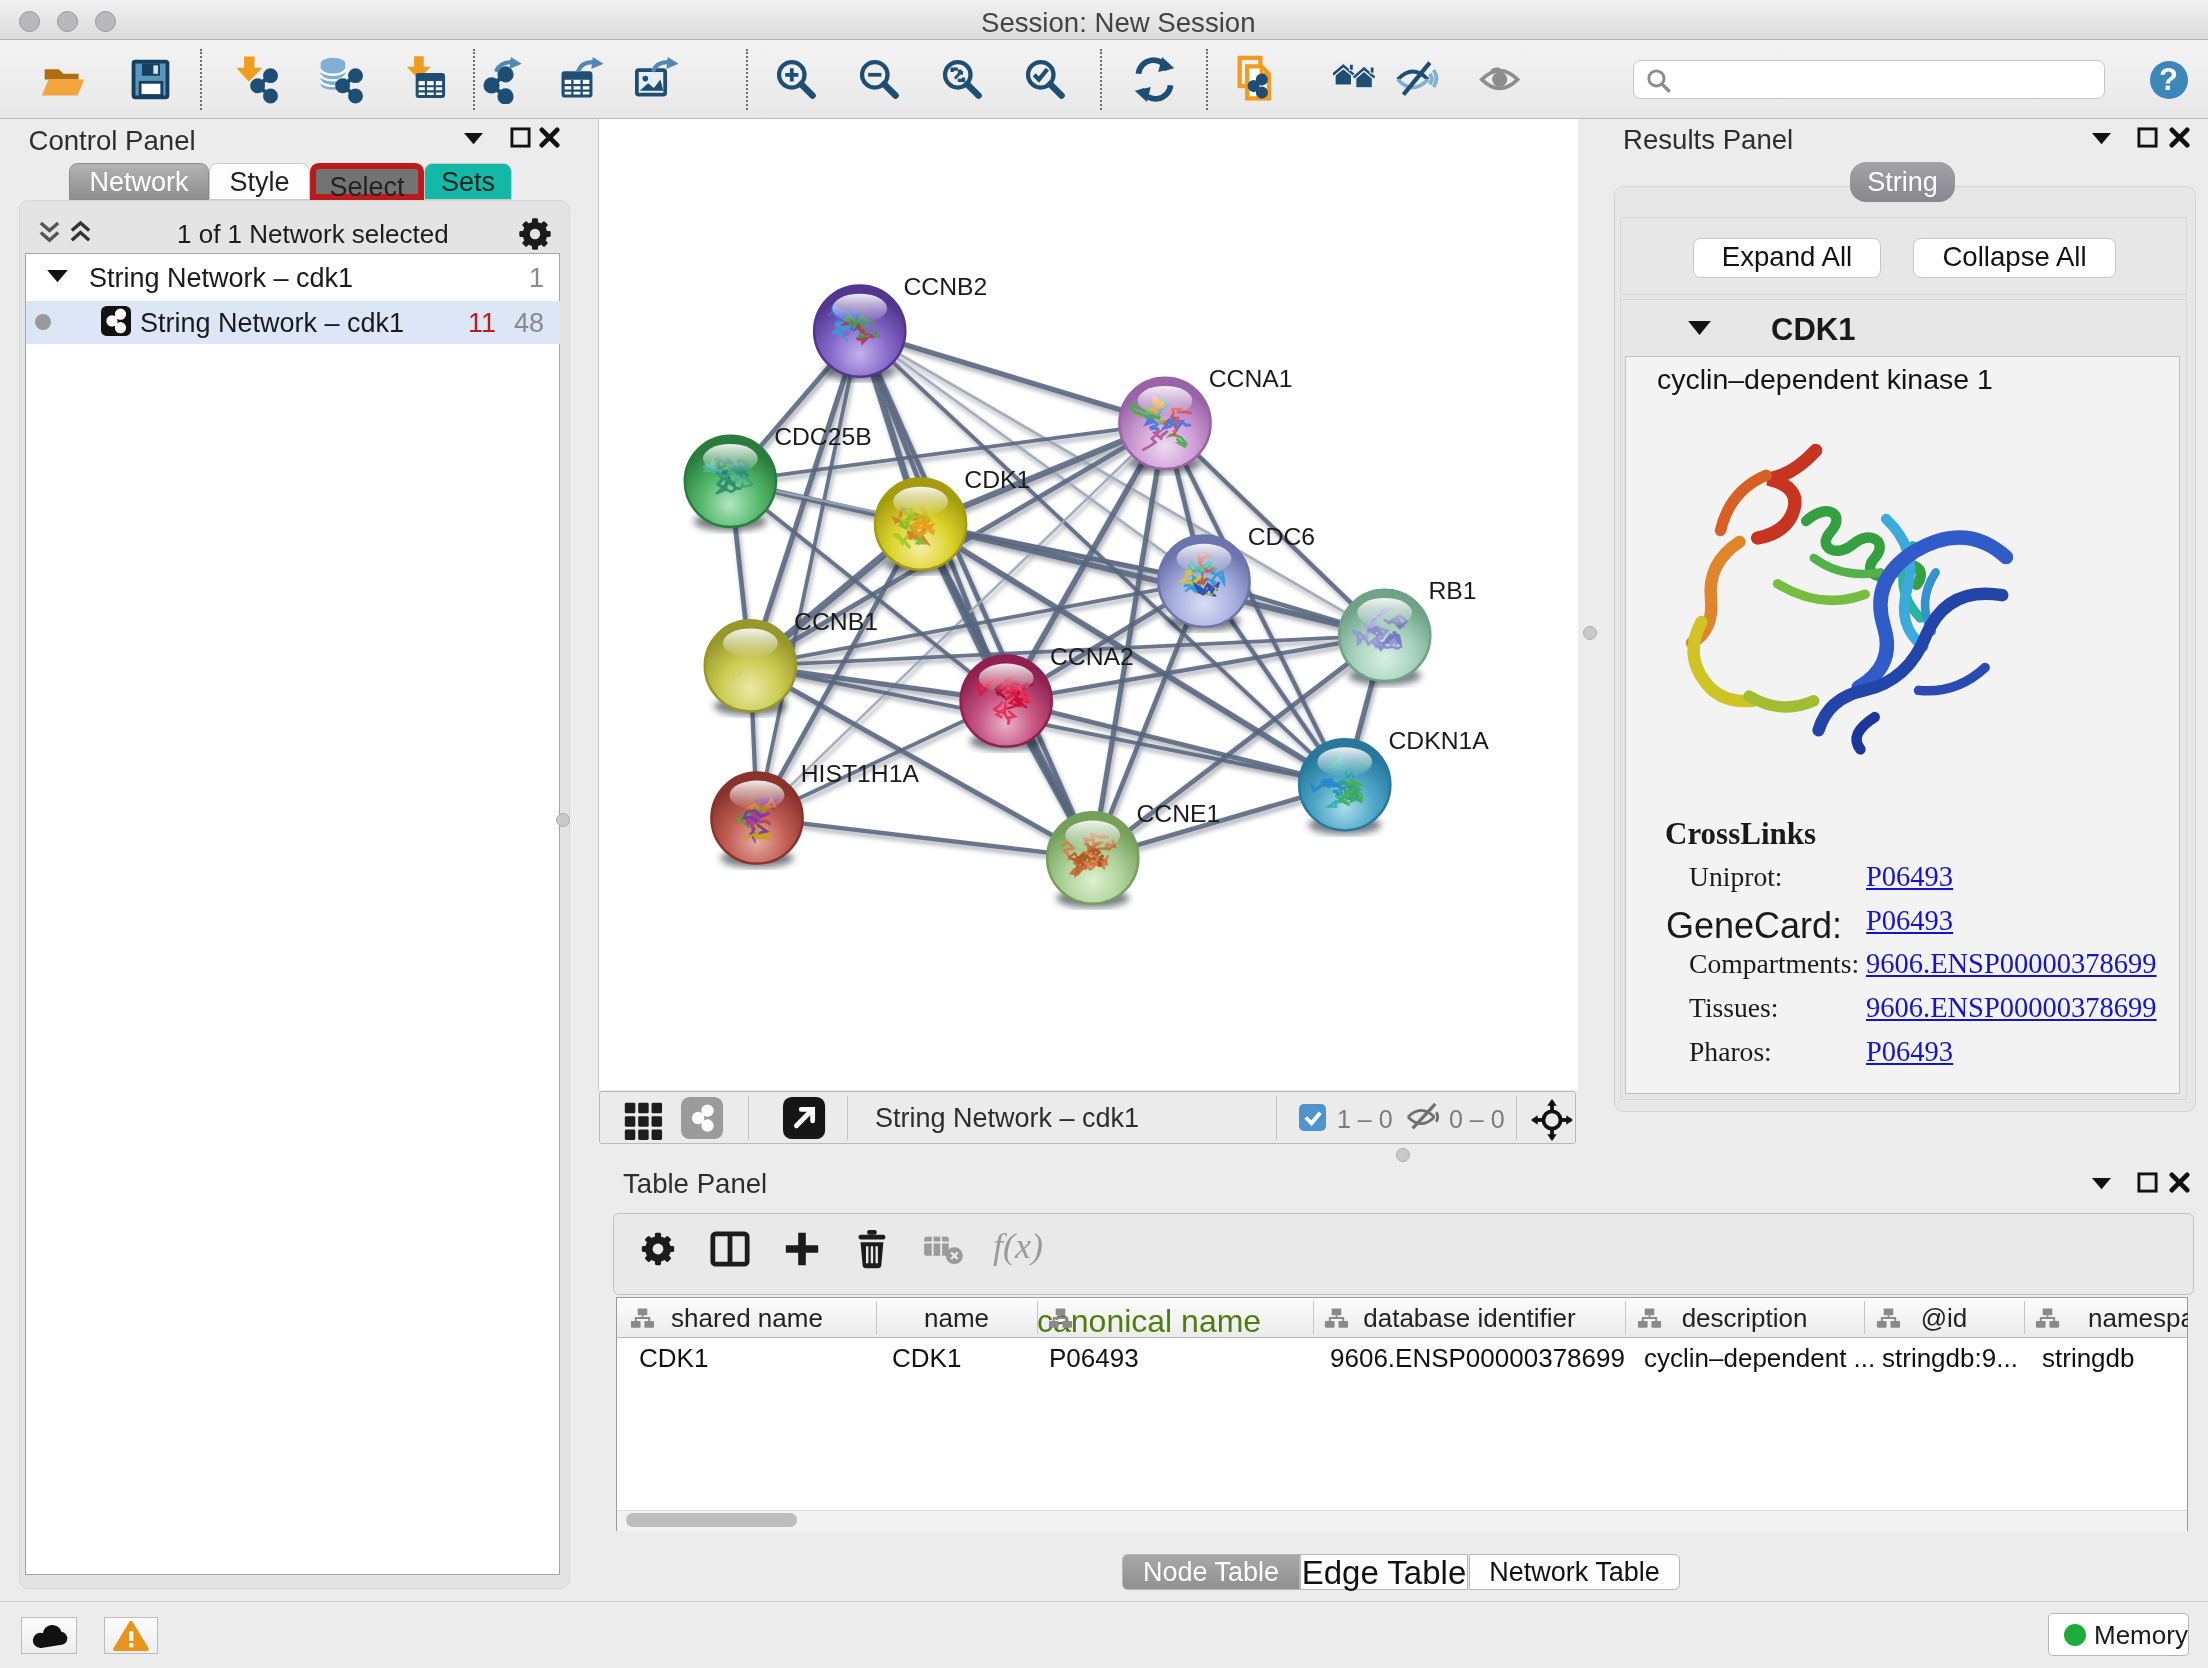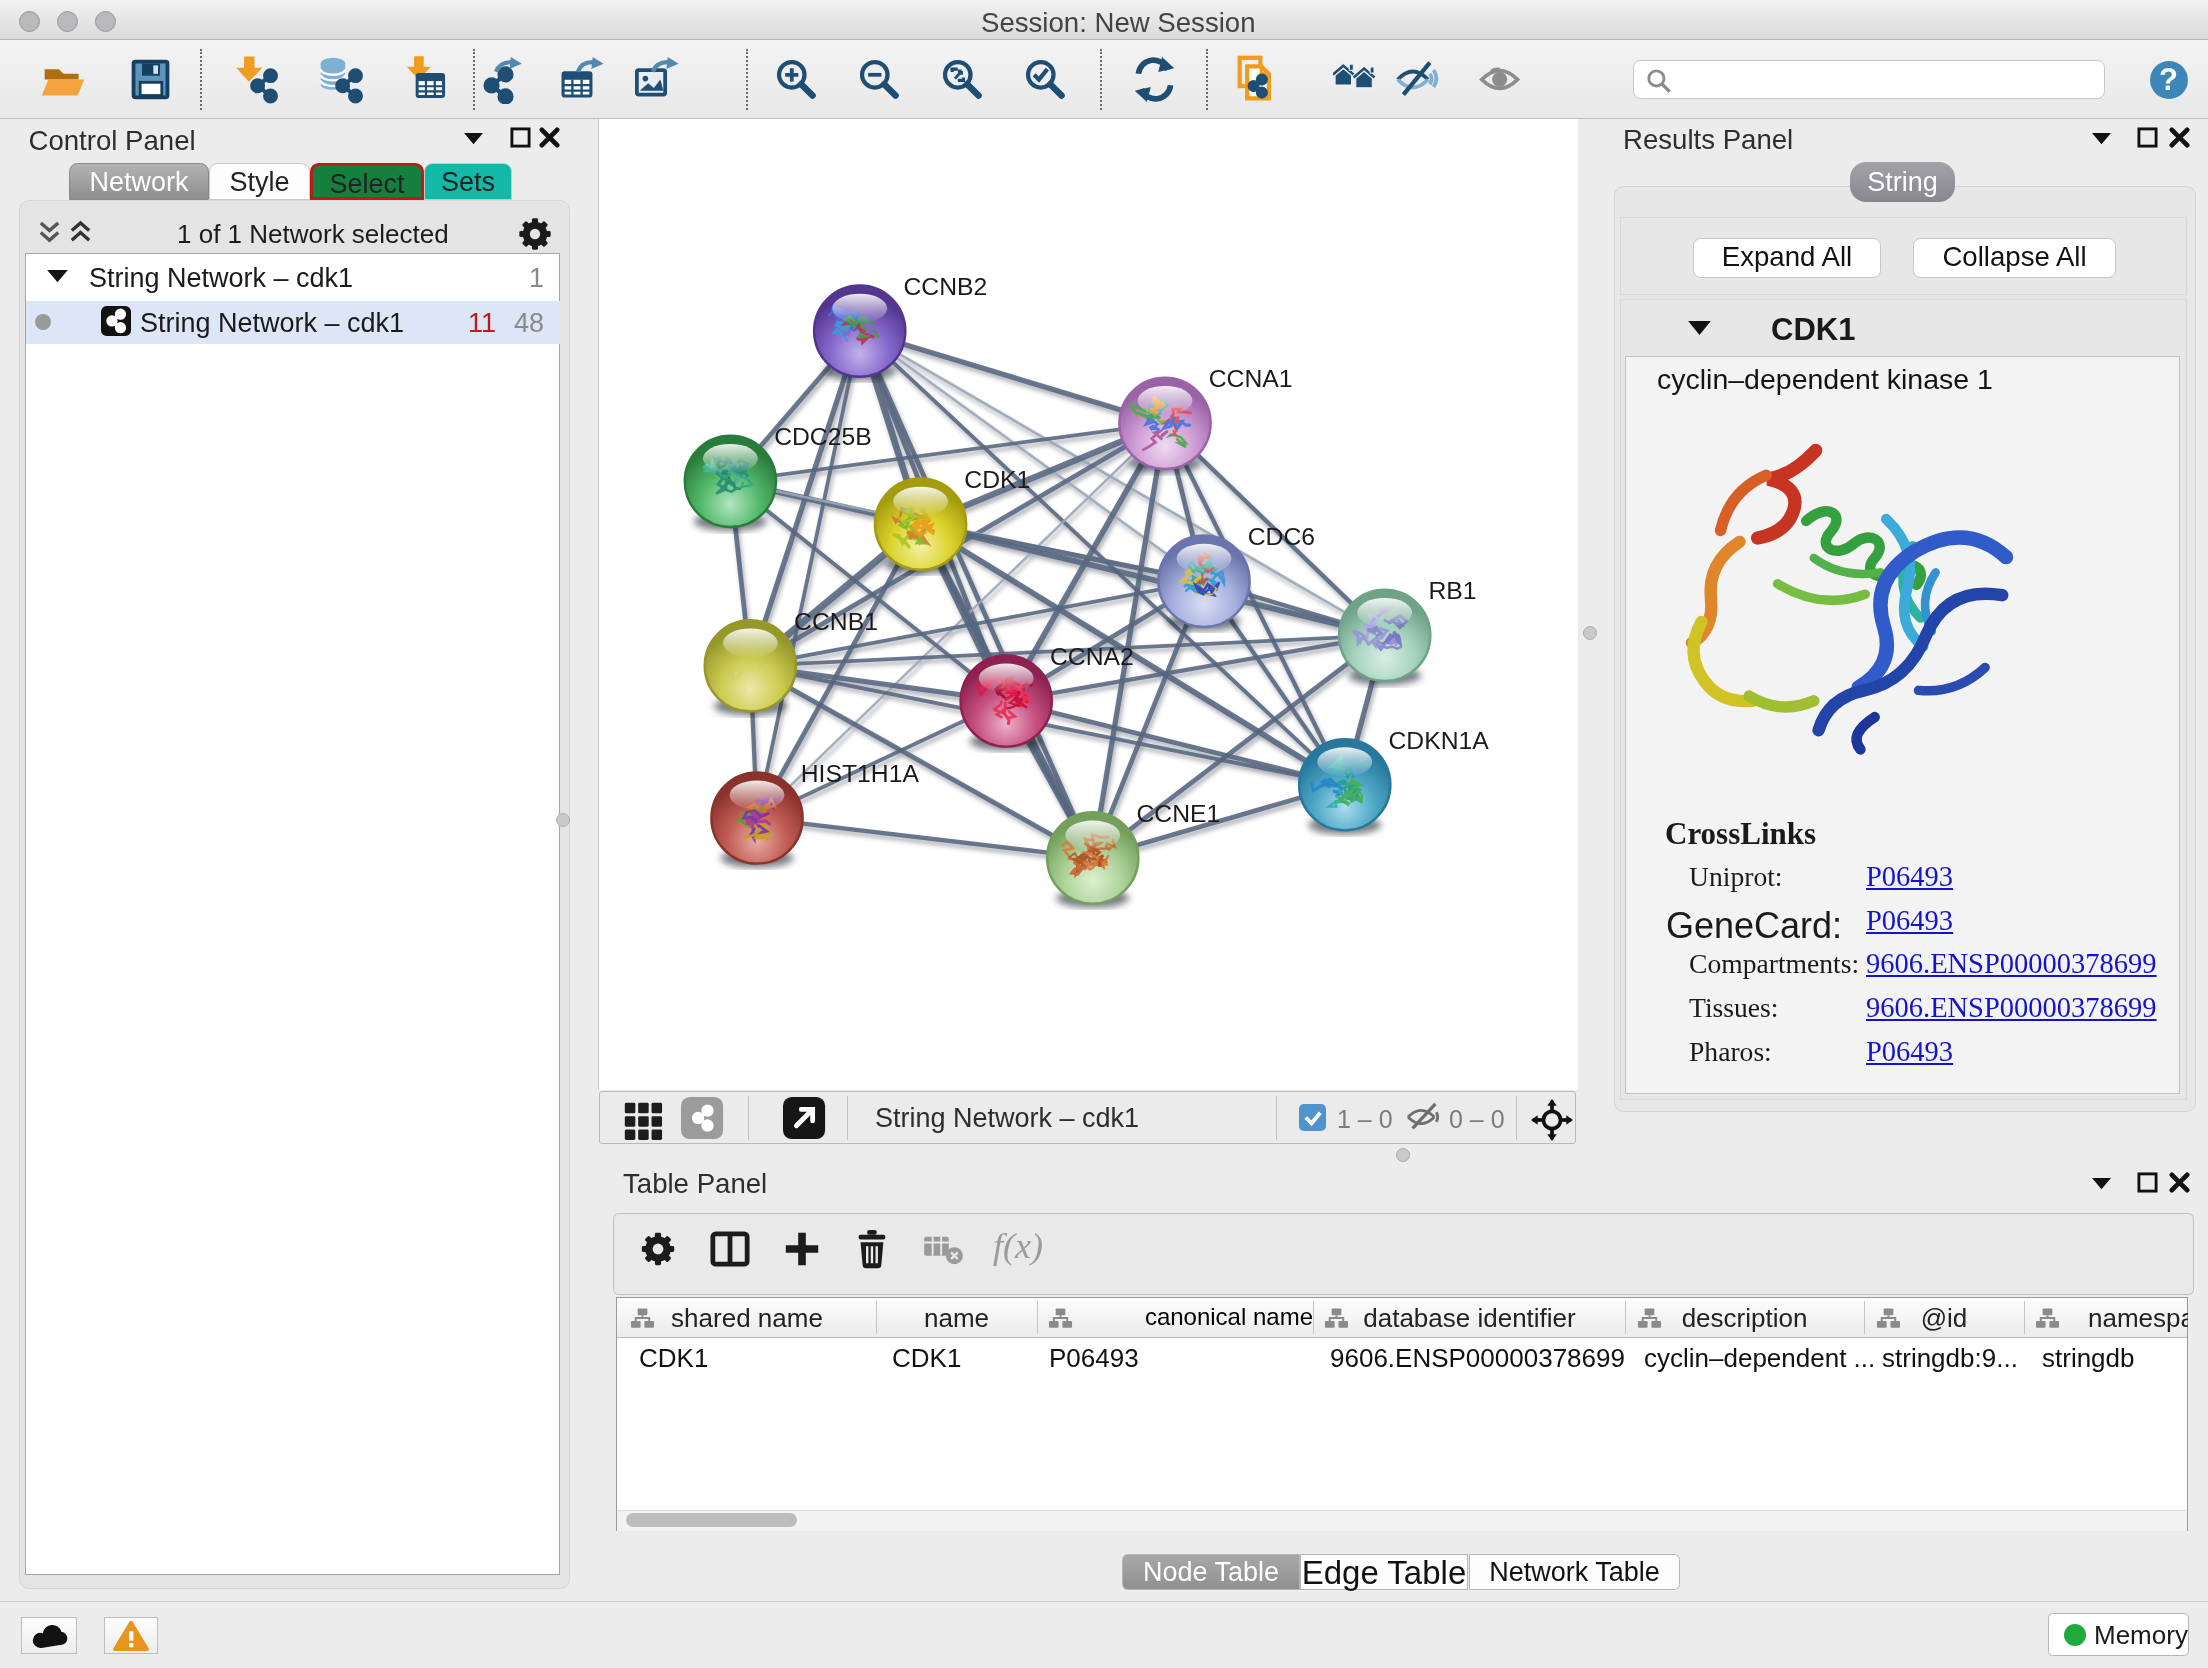--- a/index.html
+++ b/index.html
@@ -183,21 +183,21 @@
     <path d="M1 1 h20 l-10 12 z" fill="#111"></path>
   </svg>
 <svg class="abs" style="left:510px;top:127px" width="21" height="21" viewBox="0 0 22 22">
     <rect x="2" y="2" width="18" height="18" fill="none" stroke="#111" stroke-width="3"></rect>
   </svg>
 <svg class="abs" style="left:539px;top:127px" width="21" height="21" viewBox="0 0 22 22">
     <path d="M3 3 L19 19 M19 3 L3 19" stroke="#111" stroke-width="5" stroke-linecap="round"></path>
   </svg>
 <div class="abs" style="left:69px;top:163px;width:140px;height:37px;background:linear-gradient(#b3b3b3,#8e8e8e);color:#fff;border:1px solid #8a8a8a;border-radius:8.6px 8.6px 0 0;box-sizing:border-box;text-align:center;font-size:27px;line-height:36px">Network</div>
 <div class="abs" style="left:209px;top:163px;width:101px;height:37px;background:#fdfdfd;color:#222;border:1px solid #c9c9c9;border-radius:8.6px 8.6px 0 0;box-sizing:border-box;text-align:center;font-size:27px;line-height:36px">Style</div>
-<div class="abs" style="left:310px;top:163px;width:114px;height:37px;background:#15803d;color:#222;border:3px solid #b91c1c;border-radius:8.6px 8.6px 0 0;box-sizing:border-box;text-align:center;font-size:27px;line-height:36px">Select</div>
+<div class="abs" style="left:310px;top:163px;width:114px;height:37px;background:#737373;color:#222;border:6px solid #b91c1c;border-radius:8.6px 8.6px 0 0;box-sizing:border-box;text-align:center;font-size:27px;line-height:36px">Select</div>
 <div class="abs" style="left:424px;top:163px;width:88px;height:37px;background:#14b8a6;color:#222;border:1px solid #c9c9c9;border-radius:8.6px 8.6px 0 0;box-sizing:border-box;text-align:center;font-size:27px;line-height:36px">Sets</div>
 <div class="abs" style="left:19px;top:200px;width:549px;height:1387px;background:#e4e4e4;border-radius:9.5px;border:1px solid #d6d6d6"></div>
 <svg class="abs" style="left:36px;top:220px" width="27" height="27" viewBox="0 0 28 28">
     <g stroke="#555" stroke-width="3.5" fill="none">
       <path d="M5 3 l9 8 9-8"></path>
       <path d="M5 13 l9 8 9-8"></path>
     </g>
   </svg>
 <svg class="abs" style="left:67px;top:220px" width="27" height="27" viewBox="0 0 28 28">
     <g stroke="#333" stroke-width="3.5" fill="none">
@@ -758,21 +758,21 @@
     <g fill="#8a8a8a">
       <rect x="8" y="1" width="10" height="7" rx="1"></rect>
       <rect x="1" y="14" width="10" height="7" rx="1"></rect>
       <rect x="15" y="14" width="10" height="7" rx="1"></rect>
       <path d="M13 8 V11 M6 14 V11 H20 V14" stroke="#8a8a8a" stroke-width="2" fill="none"></path>
     </g>
   </svg>
 <div class="abs" style="left:1037px;top:1301px;width:1px;height:33px;background:#c5c5c5"></div>
 <div class="abs" style="left:876px;top:1303px;width:161px;text-align:center;font-size:26px;color:#222;white-space:nowrap;overflow:hidden">name</div>
 <div class="abs" style="left:1313px;top:1301px;width:1px;height:33px;background:#c5c5c5"></div>
-<div class="abs" style="left:1037px;top:1303px;width:276px;text-align:right;font-size:24px;color:#000000;white-space:nowrap;overflow:hidden">canonical name</div>
+<div class="abs" style="left:1037px;top:1303px;width:276px;text-align:left;font-size:32px;color:#4d7c0f;white-space:nowrap;overflow:hidden">canonical name</div>
 <svg class="abs" style="left:1048px;top:1307px" width="25" height="23" viewBox="0 0 26 23">
     <g fill="#8a8a8a">
       <rect x="8" y="1" width="10" height="7" rx="1"></rect>
       <rect x="1" y="14" width="10" height="7" rx="1"></rect>
       <rect x="15" y="14" width="10" height="7" rx="1"></rect>
       <path d="M13 8 V11 M6 14 V11 H20 V14" stroke="#8a8a8a" stroke-width="2" fill="none"></path>
     </g>
   </svg>
 <div class="abs" style="left:1625px;top:1301px;width:1px;height:33px;background:#c5c5c5"></div>
 <div class="abs" style="left:1313px;top:1303px;width:313px;text-align:center;font-size:26px;color:#222;white-space:nowrap;overflow:hidden">database identifier</div>

